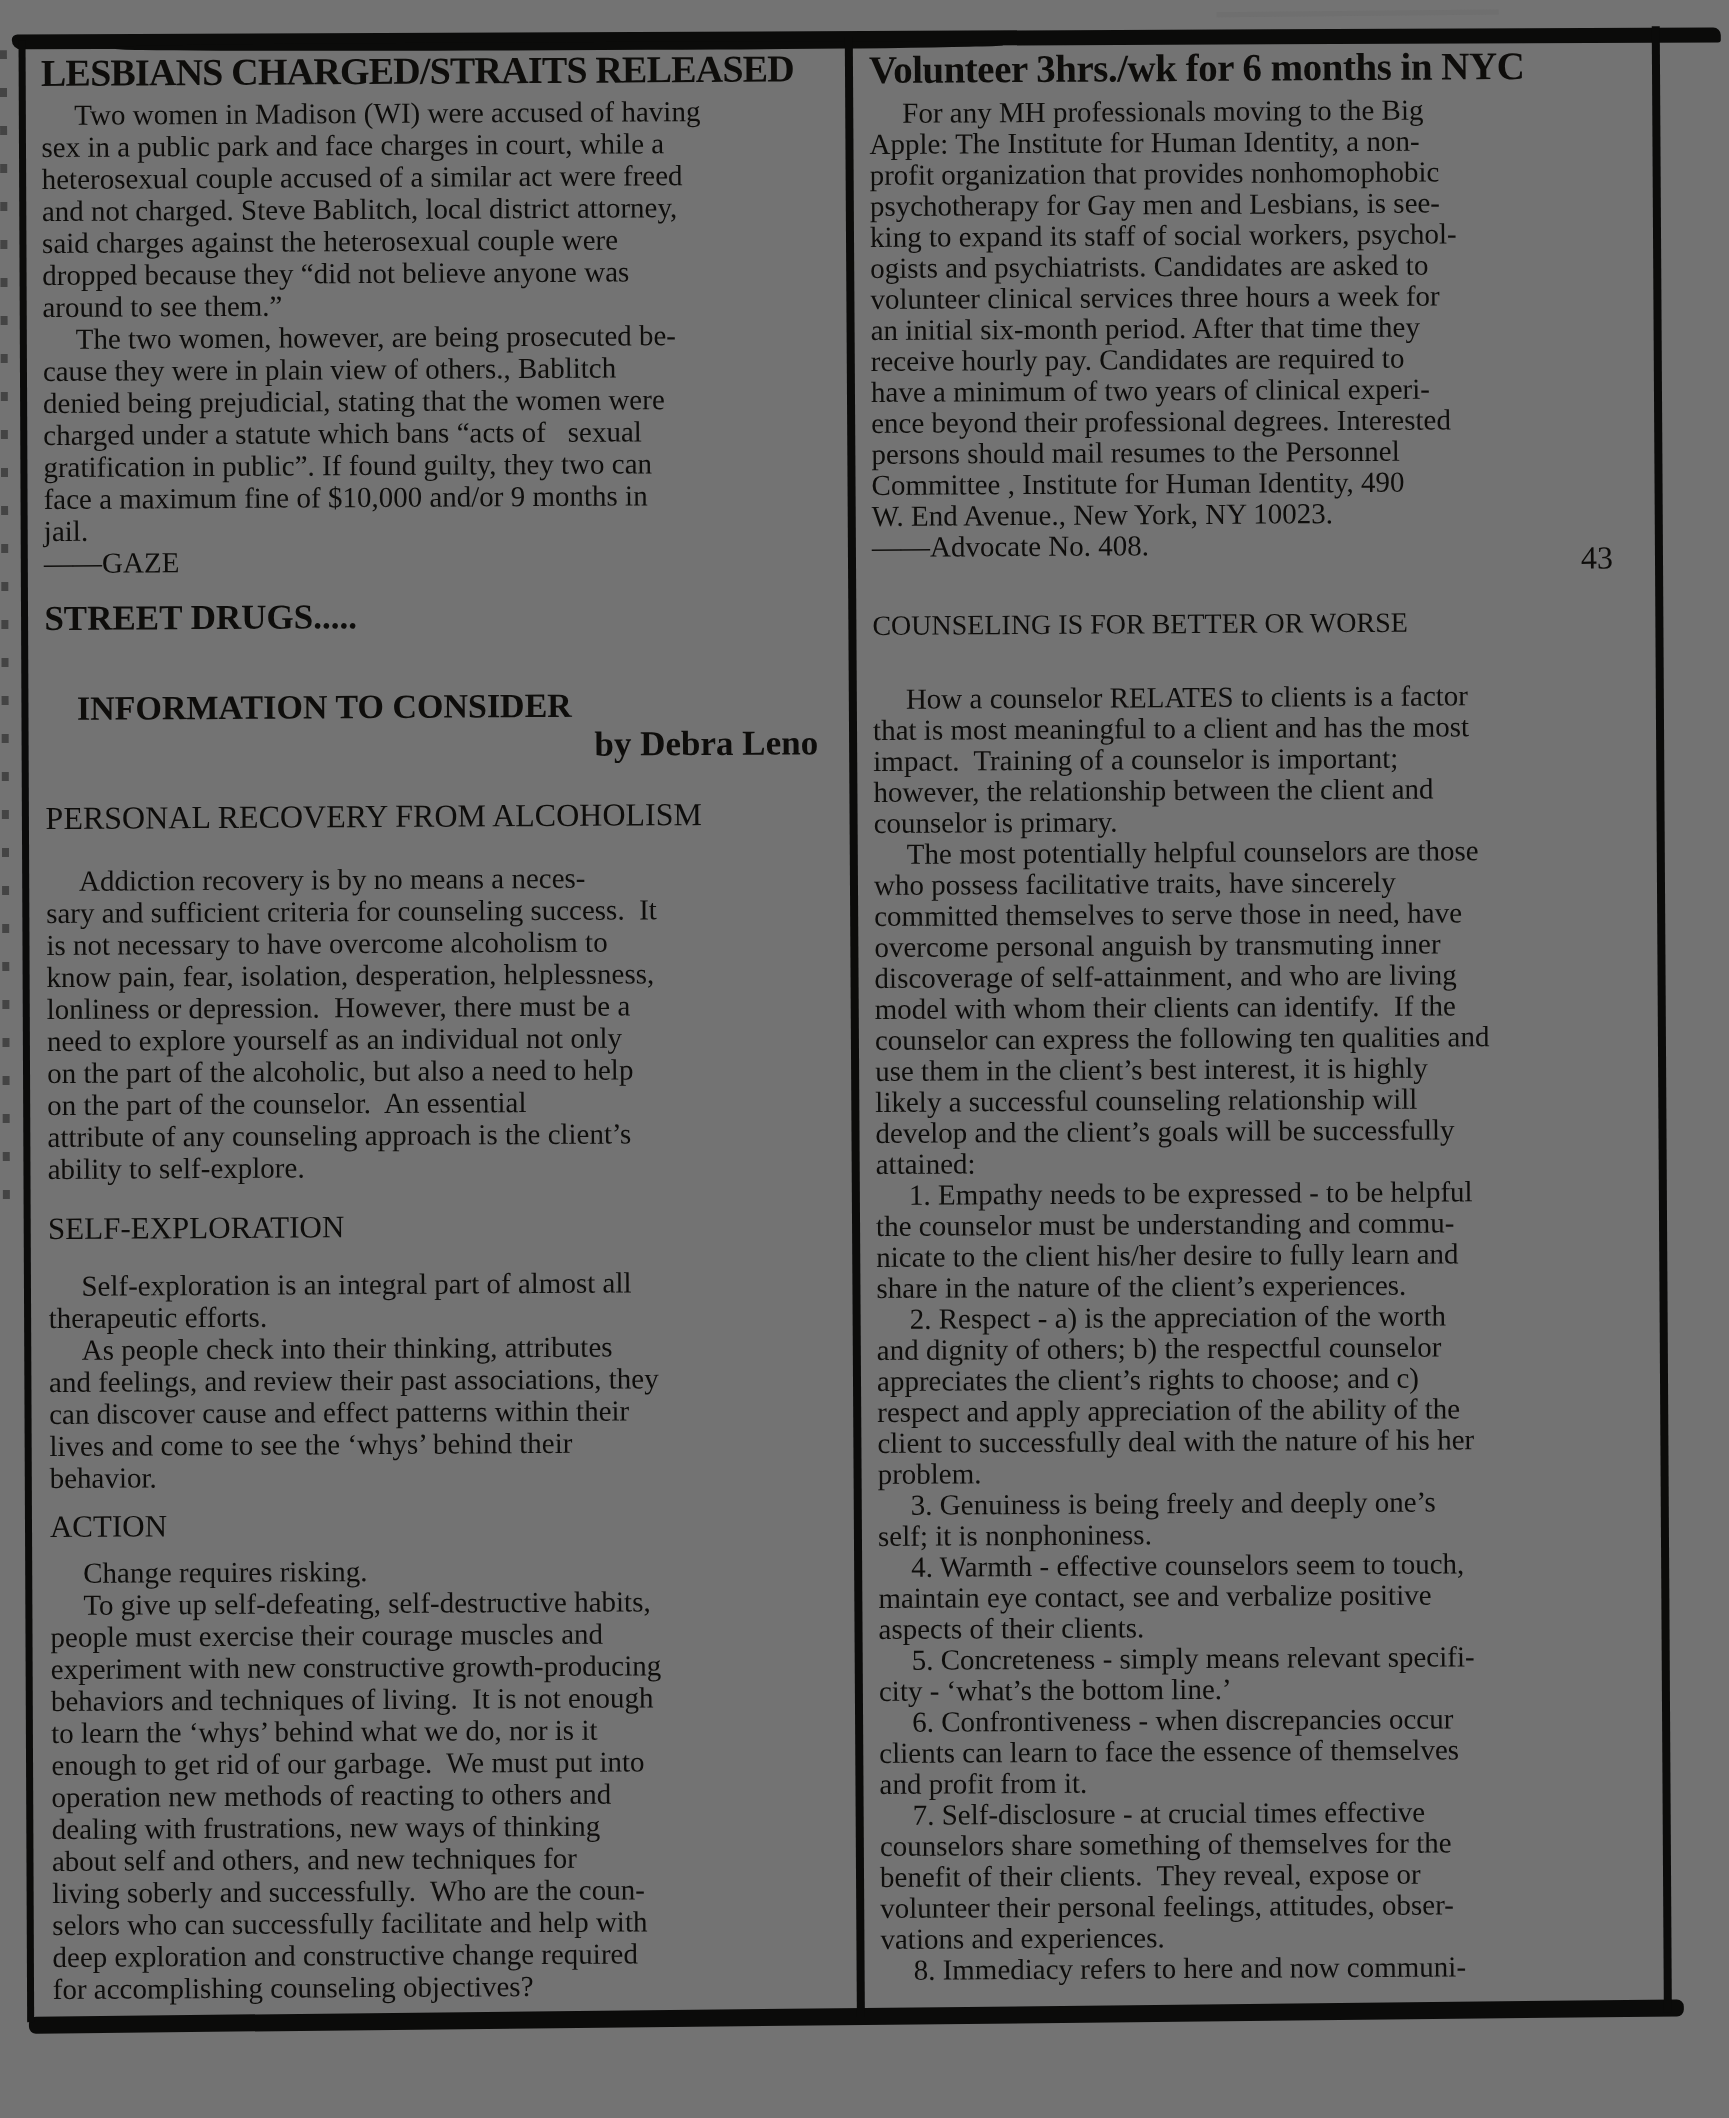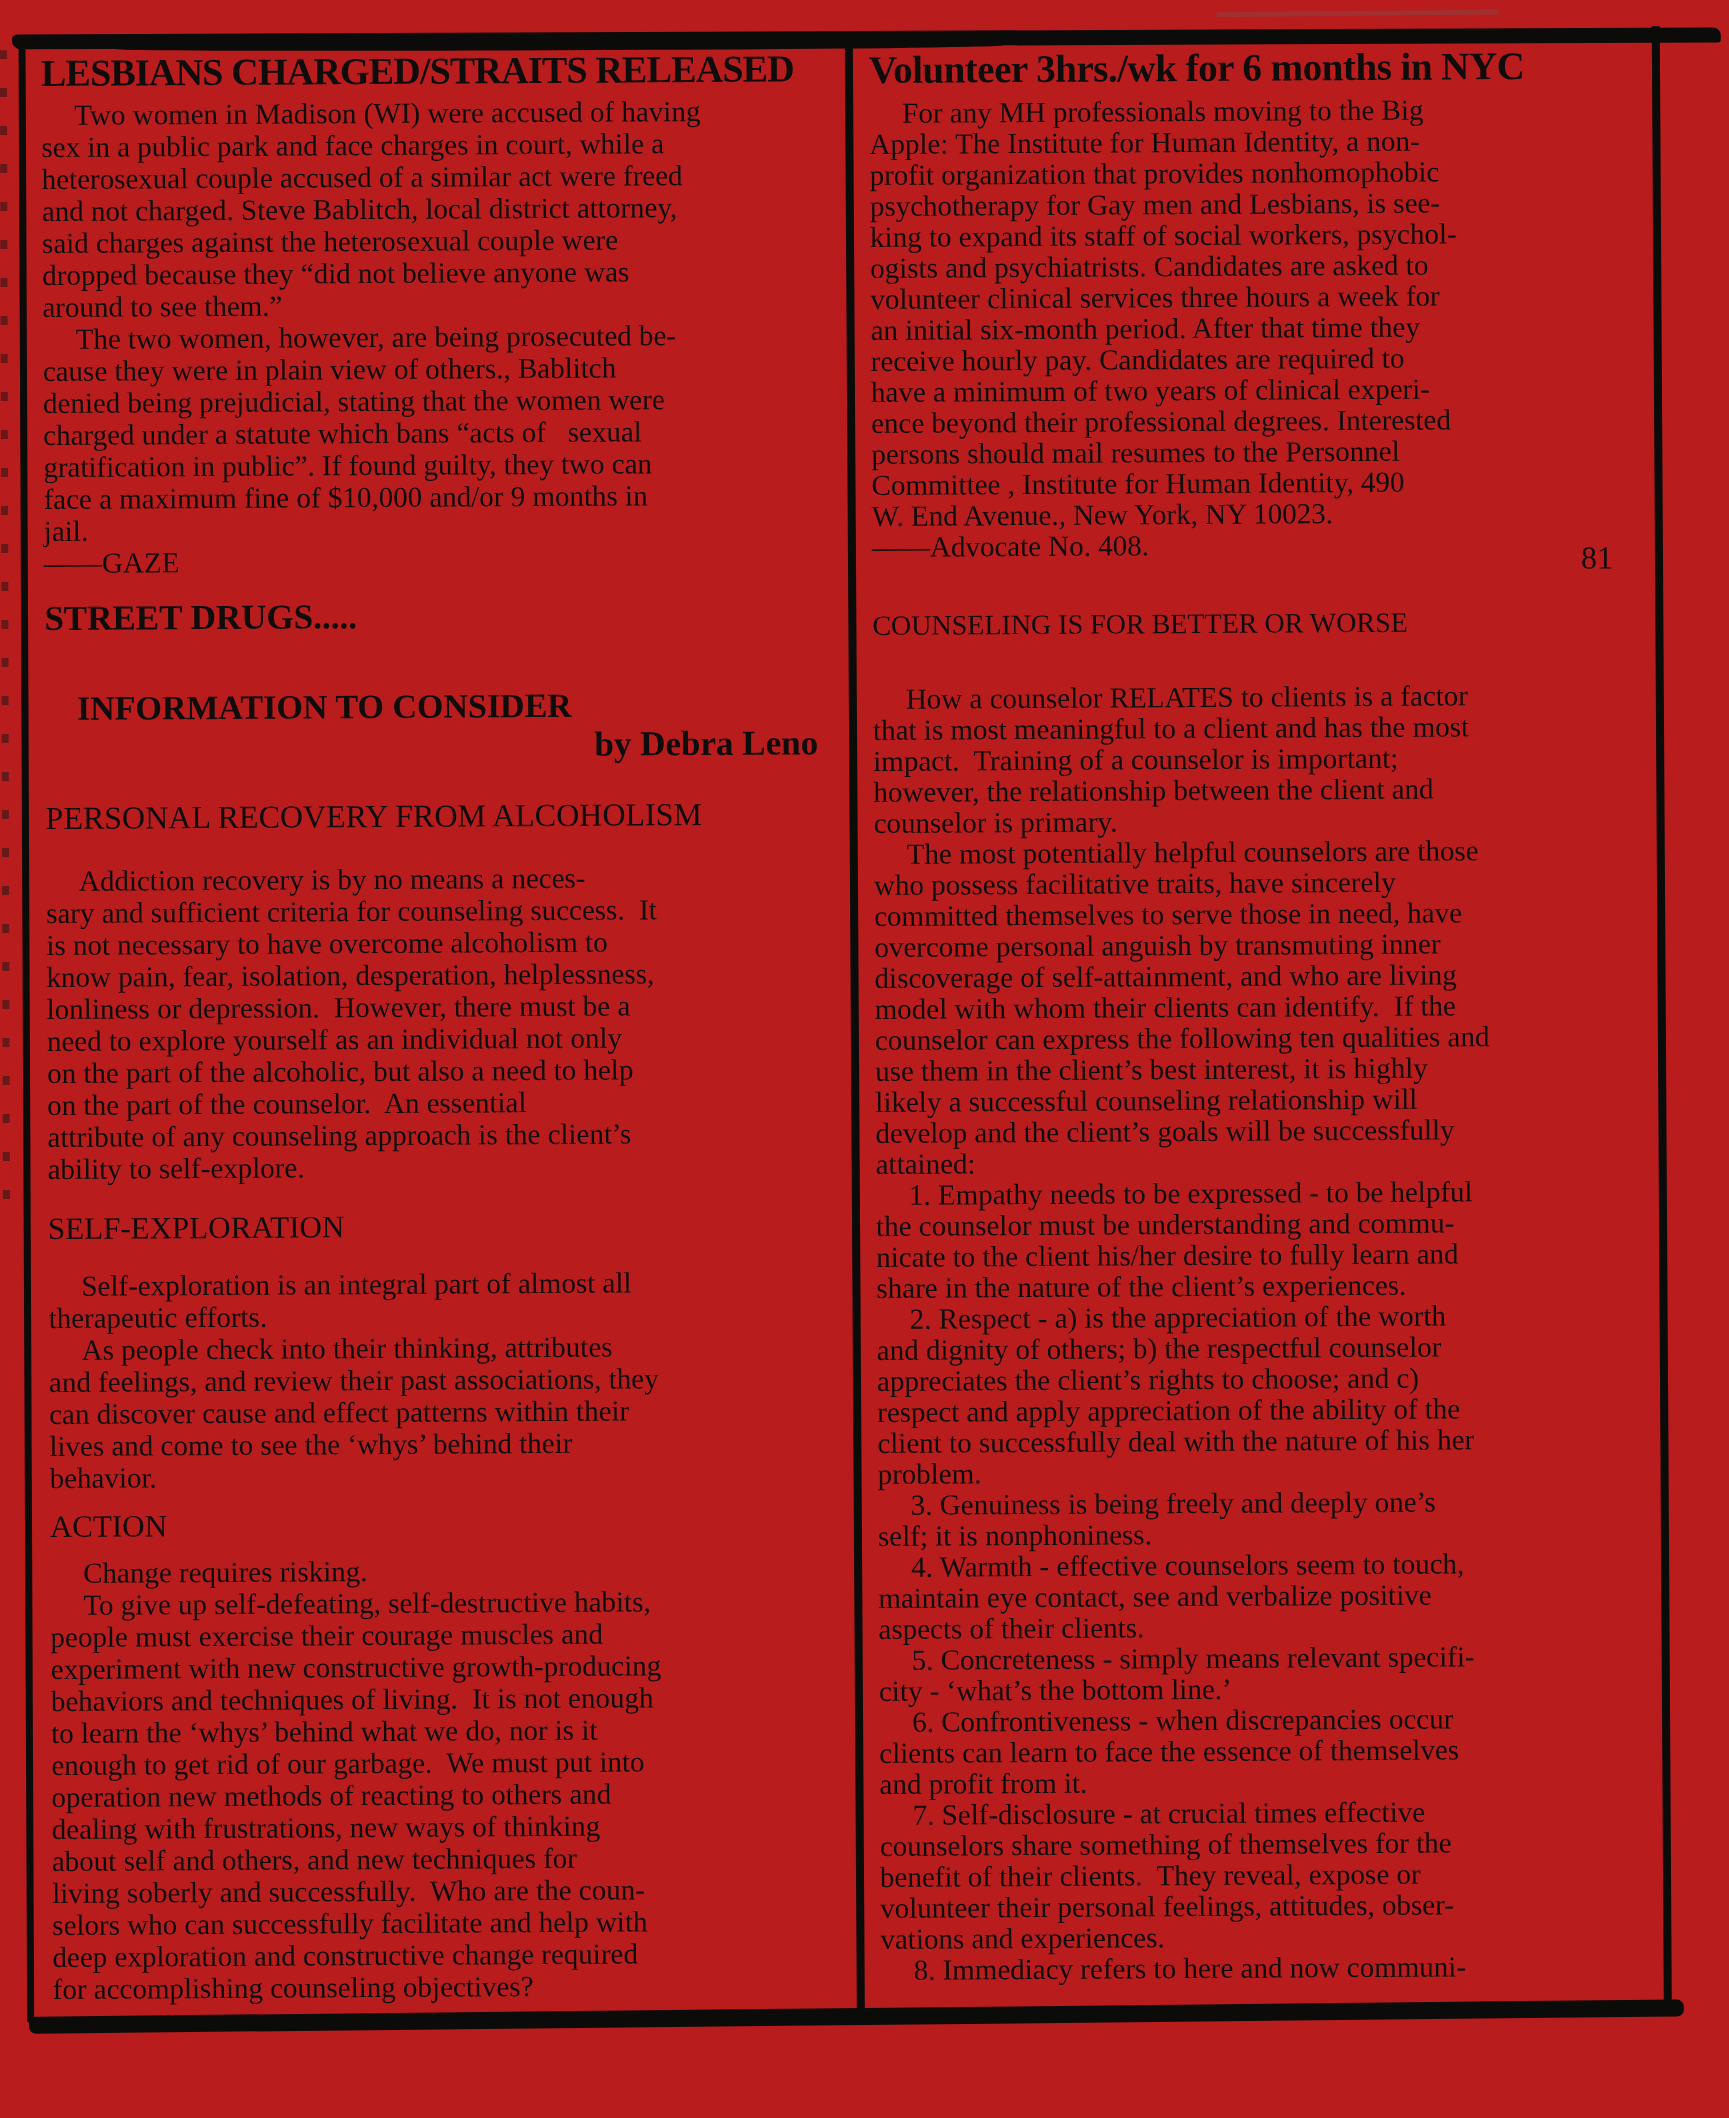--- a/index.html
+++ b/index.html
@@ -1,18 +1,18 @@
 <!DOCTYPE html>
 <html style="font-size:8px"><head>
 <meta charset="utf-8">
 <style>
   html,body{margin:0;padding:0;background:#ffffff;}
   .page{
     position:relative;width:1730px;height:2119px;
-    background:#b91c1c;overflow:hidden;
+    background:#737373;overflow:hidden;
     font-family:"Liberation Serif","DejaVu Serif",serif;
     color:#0e0d0b;
   }
   .sheet{position:absolute;inset:0;transform:rotate(-0.35deg);transform-origin:50% 42%;}
   
   .b{position:absolute;background:#0b0b0a;}
   .b-top{left:17px;top:31px;width:1709px;height:15px;border-radius:6px 8px 3px 10px;transform:rotate(0.12deg);}
   .b-top::after{content:"";position:absolute;left:6%;top:10px;width:52%;height:8px;background:inherit;border-radius:40%;}
   .b-bottom{left:22px;top:2008px;width:1655px;height:17px;border-radius:7px;transform:rotate(-0.25deg);}
   .b-left{left:22px;top:35px;width:7px;height:1982px;transform:rotate(0.10deg);}
@@ -173,16 +173,16 @@
 clients can learn to face the essence of themselves
 and profit from it.</p>
       <p class="body indent">7. Self-disclosure - at crucial times effective
 counselors share something of themselves for the
 benefit of their clients.&nbsp; They reveal, expose or
 volunteer their personal feelings, attitudes, obser-
 vations and experiences.</p>
       <p class="body indent">8. Immediacy refers to here and now communi-</p>
     </div>
 
-    <div class="page-num">81</div>
+    <div class="page-num">43</div>
   </div>
 </div>
 
 
 </body></html>

